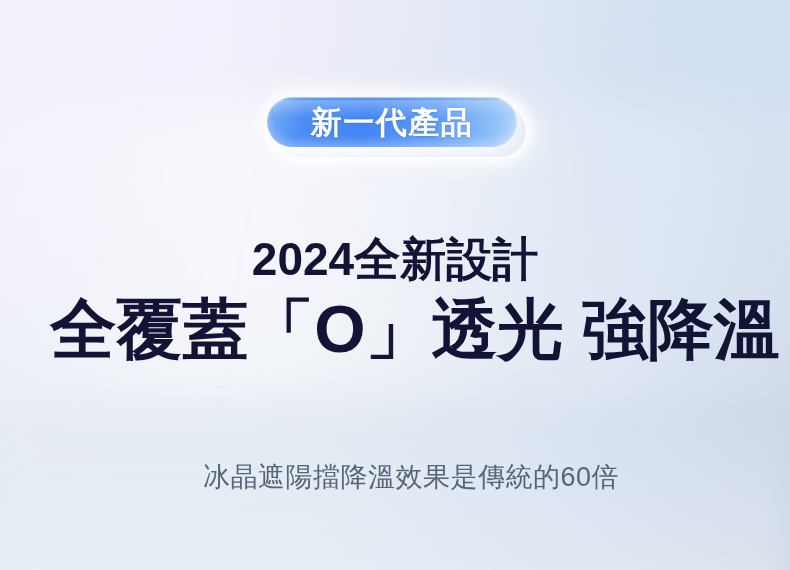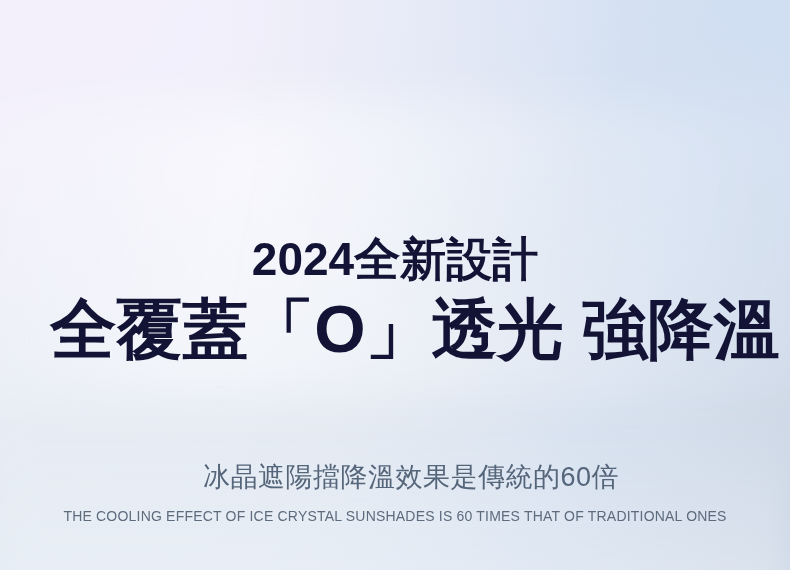--- a/index.html
+++ b/index.html
@@ -183,23 +183,31 @@
   }
 </style>
 </head>
 <body>
 
 <div class="hero">
 
   <div class="sheen"></div>
   <div class="sheen-2"></div>
 
+  <div class="badge-wrap">
+    <div class="badge-stack">
+      <div class="badge-ring"></div>
+      <div class="badge-halo"></div>
+      <div class="badge-pill">
+        <span class="badge-text">新一代產品</span>
+      </div>
+    </div>
+  </div>
 
   <div class="headline">
     <div class="headline-line-1">2024全新設計</div>
     <div class="headline-line-2">全覆蓋「O」透光 強降溫</div>
   </div>
 
   <div class="subtitle">冰晶遮陽擋降溫效果是傳統的60倍</div>
 
-  <div class="caption">THE COOLING EFFECT OF ICE CRYSTAL SUNSHADES IS 60 TIMES THAT OF TRADITIONAL ONES</div>
 
 </div>
 
 </body></html>

